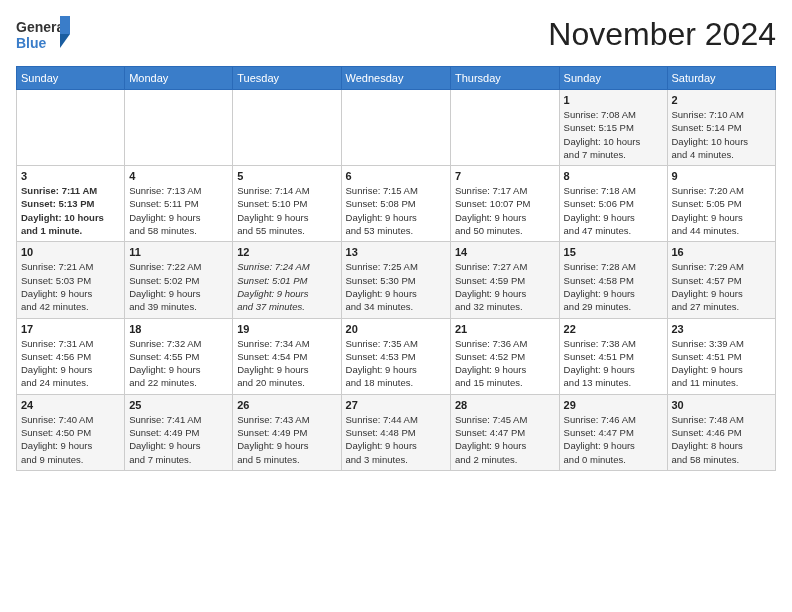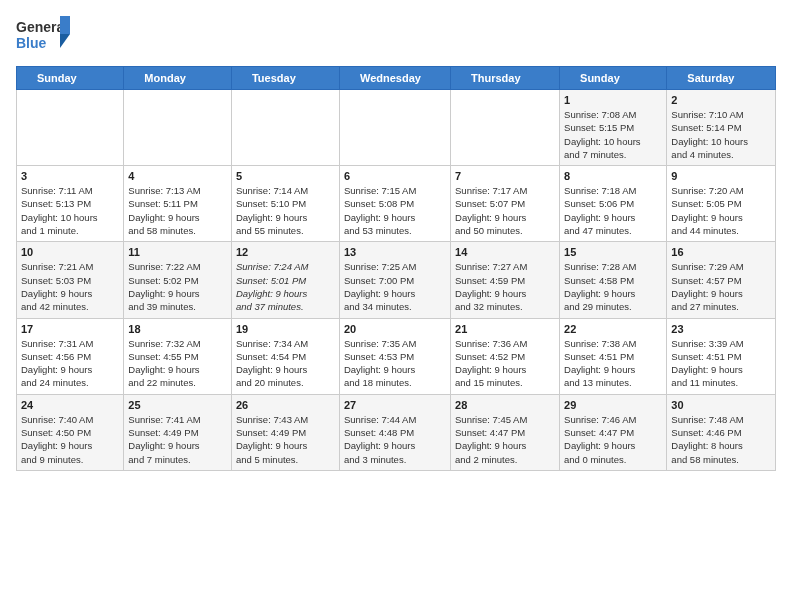--- a/index.html
+++ b/index.html
@@ -34,24 +34,24 @@
       color: #444;
     }
     table {
       width: 100%;
       border-collapse: collapse;
       font-size: 10px;
     }
     thead tr th {
       background-color: #3a7dc9;
       color: #fff;
-      padding: 5px 20px;
+      padding: 5px 4px;
       text-align: left;
       font-size: 11px;
-      font-weight: bold;
+      font-weight: normal;
       border: 1px solid #2a6ab8;
     }
     tbody tr td {
       border: 1px solid #ccc;
       padding: 4px;
       vertical-align: top;
       width: 113px;
       min-height: 70px;
       font-size: 9.5px;
       color: #333;
@@ -84,20 +84,21 @@
 <div class="header">
   <div class="logo">
       <svg width="60" height="42" viewBox="0 0 60 42">
         <text x="0" y="16" font-size="14" font-weight="bold" fill="#333" font-family="Arial">General</text>
         <text x="0" y="32" font-size="14" font-weight="bold" fill="#3a7dc9" font-family="Arial">Blue</text>
         <polygon points="44,0 54,0 54,18 44,18" fill="#3a7dc9"></polygon>
         <polygon points="44,18 54,18 44,32" fill="#1a5da0"></polygon>
       </svg>
     </div>
   <div class="title-block">
+    <div class="main-title">November 2024</div>
   </div>
 </div>
 
 <table>
   <thead>
     <tr>
     <th>Sunday</th>
         <th>Monday</th>
         <th>Tuesday</th>
         <th>Wednesday</th>
@@ -124,21 +125,21 @@
           <span class="day-number">2</span>
           <div class="day-info" style="white-space: pre-line;">Sunrise: 7:10 AM
 Sunset: 5:14 PM
 Daylight: 10 hours
 and 4 minutes.</div>
         </td>
       </tr>
       <tr>
         <td>
           <span class="day-number">3</span>
-          <div class="day-info" style="white-space: pre-line;">Sunrise: 7:11 AM
+          <div class="day-info" style="white-space: pre-line; font-weight: bold;">Sunrise: 7:11 AM
 Sunset: 5:13 PM
 Daylight: 10 hours
 and 1 minute.</div>
         </td>
         <td>
           <span class="day-number">4</span>
           <div class="day-info" style="white-space: pre-line;">Sunrise: 7:13 AM
 Sunset: 5:11 PM
 Daylight: 9 hours
 and 58 minutes.</div>
@@ -153,21 +154,21 @@
         <td>
           <span class="day-number">6</span>
           <div class="day-info" style="white-space: pre-line;">Sunrise: 7:15 AM
 Sunset: 5:08 PM
 Daylight: 9 hours
 and 53 minutes.</div>
         </td>
         <td>
           <span class="day-number">7</span>
           <div class="day-info" style="white-space: pre-line;">Sunrise: 7:17 AM
-Sunset: 5:07 PM
+Sunset: 10:07 PM
 Daylight: 9 hours
 and 50 minutes.</div>
         </td>
         <td>
           <span class="day-number">8</span>
           <div class="day-info" style="white-space: pre-line;">Sunrise: 7:18 AM
 Sunset: 5:06 PM
 Daylight: 9 hours
 and 47 minutes.</div>
         </td>
@@ -197,21 +198,21 @@
         <td>
           <span class="day-number">12</span>
           <div class="day-info" style="white-space: pre-line; font-style: italic;">Sunrise: 7:24 AM
 Sunset: 5:01 PM
 Daylight: 9 hours
 and 37 minutes.</div>
         </td>
         <td>
           <span class="day-number">13</span>
           <div class="day-info" style="white-space: pre-line;">Sunrise: 7:25 AM
-Sunset: 7:00 PM
+Sunset: 5:30 PM
 Daylight: 9 hours
 and 34 minutes.</div>
         </td>
         <td>
           <span class="day-number">14</span>
           <div class="day-info" style="white-space: pre-line;">Sunrise: 7:27 AM
 Sunset: 4:59 PM
 Daylight: 9 hours
 and 32 minutes.</div>
         </td>

